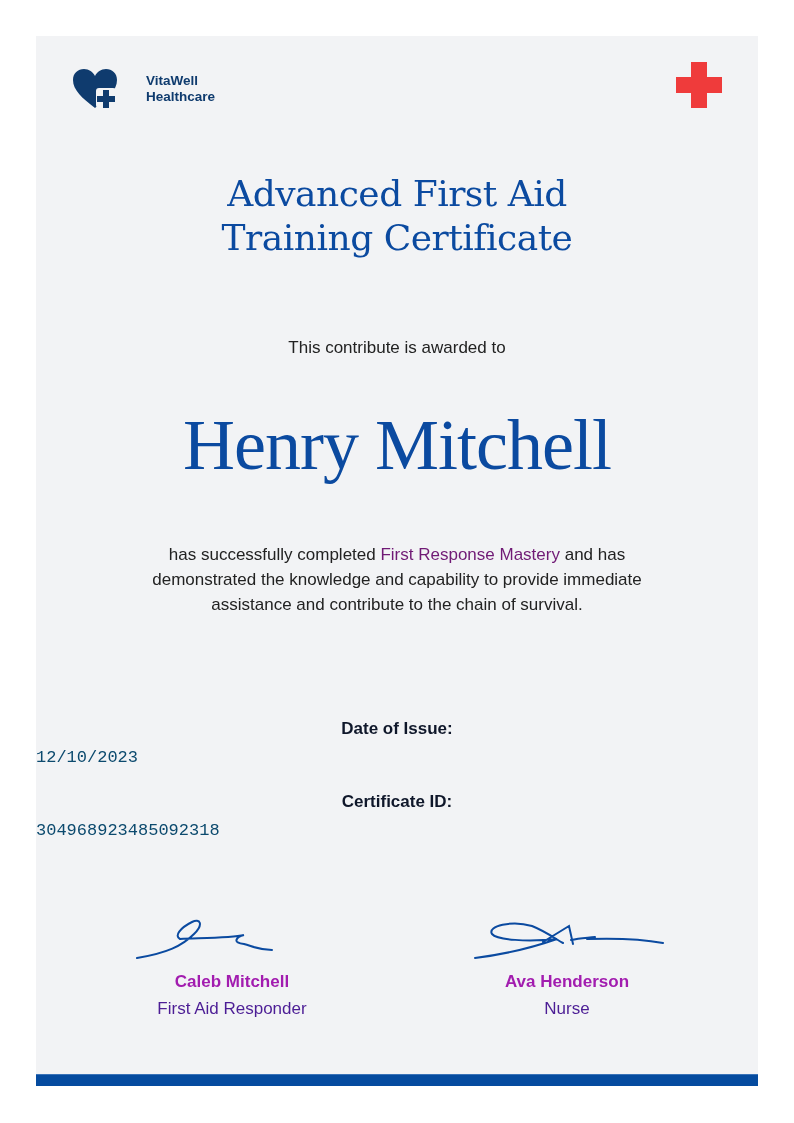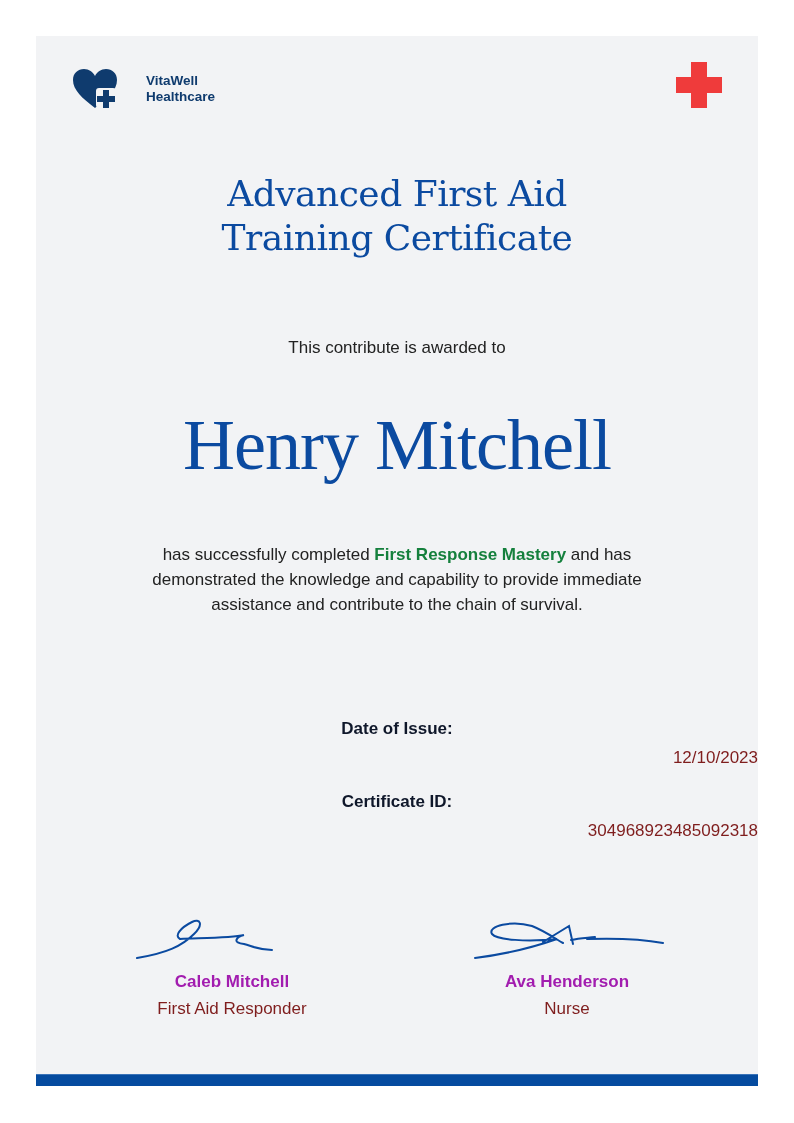--- a/index.html
+++ b/index.html
@@ -7,27 +7,27 @@
   .card { position:absolute; left:36px; top:36px; width:722px; height:1050px; background:#f2f3f5; }
   .bottom-bar { position:absolute; left:0; right:0; bottom:0; height:11px; background:#054b9f; border-top:1px solid #3a73b8; }
   .logo { position:absolute; left:36px; top:32px; display:flex; align-items:center; }
   .logo svg { width:46px; height:42px; }
   .logo-text { margin-left:28px; color:#0f3b6e; font-weight:700; font-size:13.5px; line-height:16px; }
   .cross { position:absolute; left:640px; top:26px; width:46px; height:46px; }
   .title { position:absolute; left:0; width:722px; top:128px; text-align:center; color:#0b4aa0; font-family:"DejaVu Serif", serif; font-size:36px; line-height:44px; font-weight:400; letter-spacing:-0.5px;margin-top:8px; }
   .awarded { position:absolute; left:0; width:722px; top:302px; text-align:center; color:#222; font-size:17px; }
   .recipient { position:absolute; left:0; width:722px; top:364px; text-align:center; color:#0b4aa0; font-family:Liberation Serif, serif; font-size:72px; line-height:90px; letter-spacing:-1px; }
   .desc { position:absolute; left:111px; width:500px; top:506px; text-align:center; color:#222; font-size:17px; line-height:25px; }
-  .desc b { font-weight:700; color:#15803d; }
+  .desc b { font-weight:400; color:#701a75; }
   .meta-label { position:absolute; left:0; width:722px; text-align:center; color:#0f172a; font-weight:700; font-size:17px; }
-  .meta-value { position:absolute; left:0; width:722px; text-align:right; color:#7f1d1d; font-size:17px; }
+  .meta-value { position:absolute; left:0; width:722px; text-align:left; color:#0c4a6e; font-size:17px;font-family:Liberation Mono, monospace; }
   .sig { position:absolute; width:240px; text-align:center; }
   .sig svg { display:block; margin:0 auto; }
   .sig-name { color:#a21caf; font-weight:700; font-size:17px; margin-top:6px; }
-  .sig-role { color:#7f1d1d; font-size:17px; margin-top:7px; }
+  .sig-role { color:#4c1d95; font-size:17px; margin-top:7px; }
 </style>
 </head>
 <body>
 
 <div class="card">
 
   <div class="logo">
     <svg viewBox="0 0 46 42">
       <path d="M23 40 C10 30 1 22 1 12 C1 5 6 1 12 1 C17 1 21 4 23 8 C25 4 29 1 34 1 C40 1 45 5 45 12 C45 22 36 30 23 40 Z" fill="#0f3b6e"></path>
       <rect x="24" y="20" width="20" height="20" rx="3" fill="#f2f3f5"></rect>

